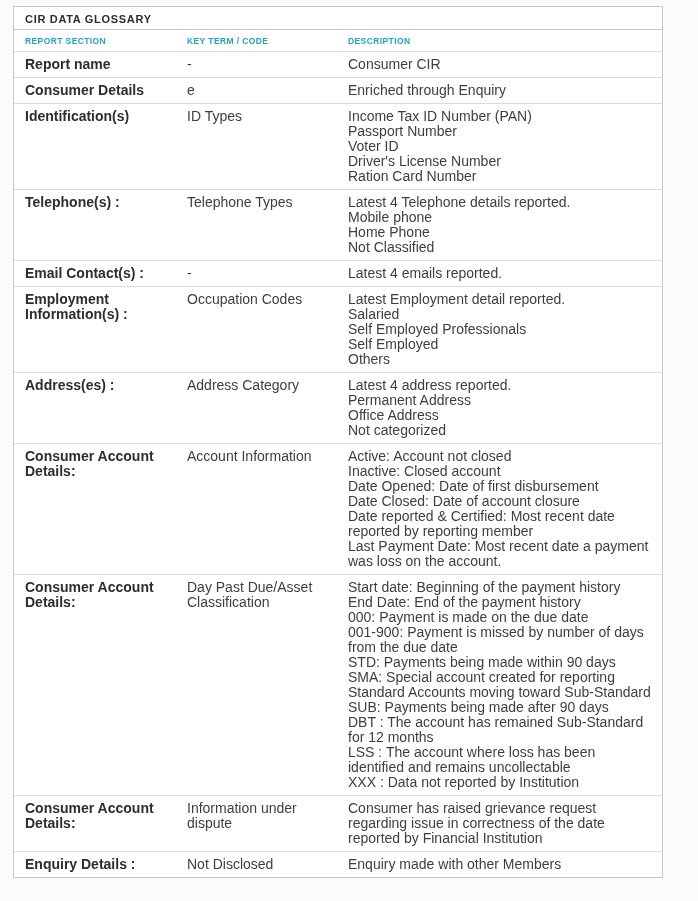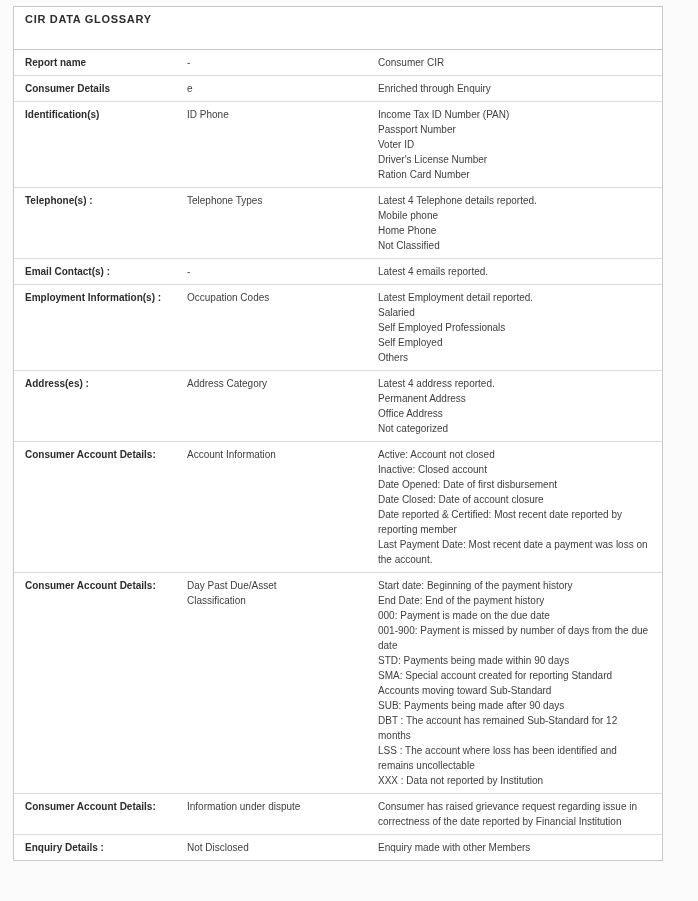--- a/index.html
+++ b/index.html
@@ -22,21 +22,21 @@
     font-weight: bold;
     letter-spacing: 0.4px;
     color: var(--heading-text, #222);
   }
   .glossary-box {
     width: 650px;
     background: #ffffff;
     border: 1px solid var(--border, #c8c8c8);
   }
   .box-title {
-    padding: 6px 11px 24px 11px;
+    padding: 6px 11px 4px 11px;
     font-size: 11px;
     font-weight: bold;
     letter-spacing: 0.7px;
     color: var(--heading-text, #333);
     border-bottom: 1px solid var(--border, #c8c8c8);
   }
   .table-head {
     display: grid;
     grid-template-columns: 162px 161px 1fr;
     padding: 6px 11px 5px 11px;
@@ -46,64 +46,69 @@
     color: var(--accent, #23a3c4);
     font-size: 8.5px;
     font-weight: bold;
     letter-spacing: 0.4px;
   }
   .row {
     display: grid;
     grid-template-columns: 162px 161px 1fr;
     padding: 5px 11px 5px 11px;
     border-bottom: 1px solid var(--row-divider, #dcdcdc);
-    font-size: 10px;
+    font-size: 14px;
   }
   .row:last-child { border-bottom: none; }
   .c1 {
     font-weight: bold;
     color: var(--heading-text, #2e2e2e);
     padding-right: 10px;
     line-height: 15px;
   }
   .c2 {
     padding-right: 10px;
     line-height: 15px;
   }
-  .c3 { line-height: 15px; margin-left: 30px; }
+  .c3 { line-height: 15px; }
   .desc-line { line-height: 15px; }
 </style>
 </head>
 <body>
 
 <div class="page">
 
 
   <div class="glossary-box">
     <div class="box-title">CIR DATA GLOSSARY</div>
 
+    <div class="table-head">
+      <div class="col-h">REPORT SECTION</div>
+      <div class="col-h">KEY TERM / CODE</div>
+      <div class="col-h">DESCRIPTION</div>
+    </div>
 
     <div id="rows">
         <div class="row">
     <div class="c1">Report name</div>
     <div class="c2">-</div>
     <div class="c3">
             <div class="desc-line">Consumer CIR</div>
           </div>
   </div>
         <div class="row">
     <div class="c1">Consumer Details</div>
     <div class="c2">e</div>
     <div class="c3">
             <div class="desc-line">Enriched through Enquiry</div>
           </div>
   </div>
         <div class="row">
     <div class="c1">Identification(s)</div>
-    <div class="c2">ID Phone</div>
+    <div class="c2">ID Types</div>
     <div class="c3">
             <div class="desc-line">Income Tax ID Number (PAN)</div>
             <div class="desc-line">Passport Number</div>
             <div class="desc-line">Voter ID</div>
             <div class="desc-line">Driver's License Number</div>
             <div class="desc-line">Ration Card Number</div>
           </div>
   </div>
         <div class="row">
     <div class="c1">Telephone(s) :</div>

